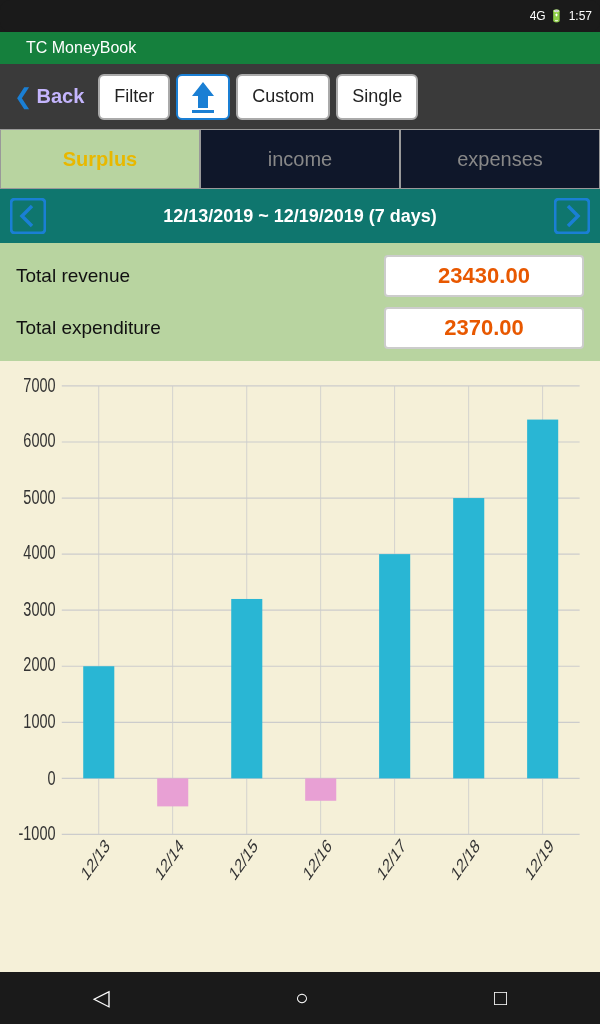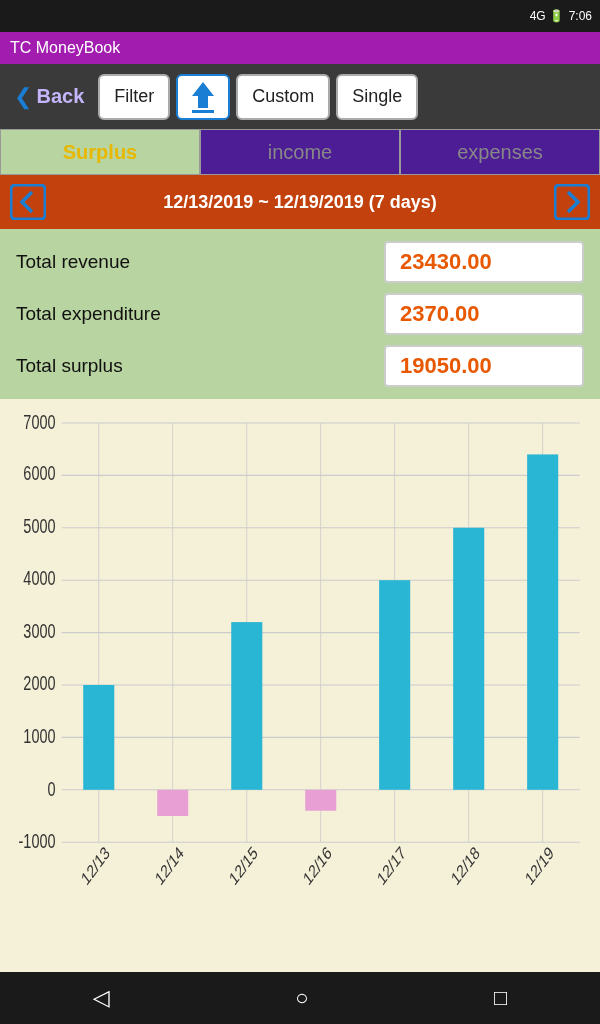--- a/index.html
+++ b/index.html
@@ -22,24 +22,24 @@
       display: flex;
       justify-content: flex-end;
       align-items: center;
       gap: 4px;
       height: 22px;
       border-radius: 10px;
     }
 
     
     #title-bar {
-      background: #a21caf;
+      background: #15803d;
       color: white;
       font-size: 16px;
-      padding: 4px 10px;
+      padding: 4px 26px;
       height: 32px;
       display: flex;
       align-items: center;
     }
 
     
     #top-nav {
       background: #3a3a3a;
       display: flex;
       align-items: center;
@@ -84,48 +84,48 @@
       width: 54px;
       display: flex;
       align-items: center;
       justify-content: center;
     }
 
     
     #tab-bar {
       background: #b8d4a0;
       display: flex;
-      height: 46px;
+      height: 60px;
       border-radius: 17px;
     }
 
     .tab {
       flex: 1;
       display: flex;
       align-items: center;
       justify-content: center;
       font-size: 20px;
       cursor: pointer;
       border: 1px solid #999;
     }
 
     .tab.active {
       background: #b8d4a0;
       color: #e8b800;
       font-weight: bold;
     }
 
     .tab.inactive {
-      background: #4c1d95;
+      background: #0f172a;
       color: #888;
     }
 
     
     #date-nav {
-      background: #c2410c;
+      background: #0f766e;
       display: flex;
       align-items: center;
       justify-content: space-between;
       padding: 6px 10px;
       height: 54px;
     }
 
     .arrow-btn {
       background: transparent;
       border: none;
@@ -166,20 +166,21 @@
 
     .summary-value {
       border: 2px solid #ccc;
       background: white;
       border-radius: 4px;
       padding: 6px 14px;
       font-size: 22px;
       color: #e85800;
       font-weight: bold;
       min-width: 200px;
+      text-align: center;
     }
 
     
     #chart-area {
       flex: 1;
       background: #f5f0d8;
       padding: 10px 10px 8px 10px;
       position: relative;
       overflow: hidden;
     }
@@ -202,21 +203,21 @@
       color: white;
       font-size: 22px;
     }
   </style>
 </head>
 <body>
 
 <div id="status-bar">
   <span>4G</span>
   <span>🔋</span>
-  <span>7:06</span>
+  <span>1:57</span>
 </div>
 
 <div id="title-bar">
   <span>TC MoneyBook</span>
 </div>
 
 <div id="top-nav">
   <button id="back-btn">
     <span style="font-size:22px;color:#1a7fd4;">❮</span>
     <span style="color:#c4b5fd;font-size:20px;font-weight:bold;">Back</span>
@@ -267,24 +268,20 @@
 </div>
 
 <div id="summary">
   <div class="summary-row">
     <span class="summary-label">Total revenue</span>
     <span class="summary-value">23430.00</span>
   </div>
   <div class="summary-row">
     <span class="summary-label">Total expenditure</span>
     <span class="summary-value">2370.00</span>
-  </div>
-  <div class="summary-row">
-    <span class="summary-label">Total surplus</span>
-    <span class="summary-value">19050.00</span>
   </div>
 </div>
 
 <div id="chart-area">
   <svg id="chart" viewBox="0 0 560 390" preserveAspectRatio="none">
 
     <defs>
       <style>
         .grid-line { stroke: #ccc; stroke-width: 0.8; }
         .axis-label { font-size: 14px; fill: #333; }

